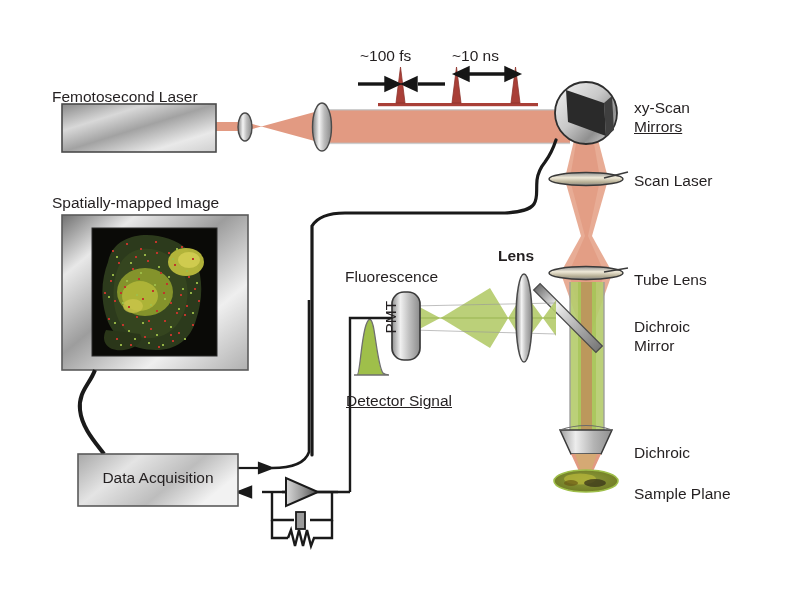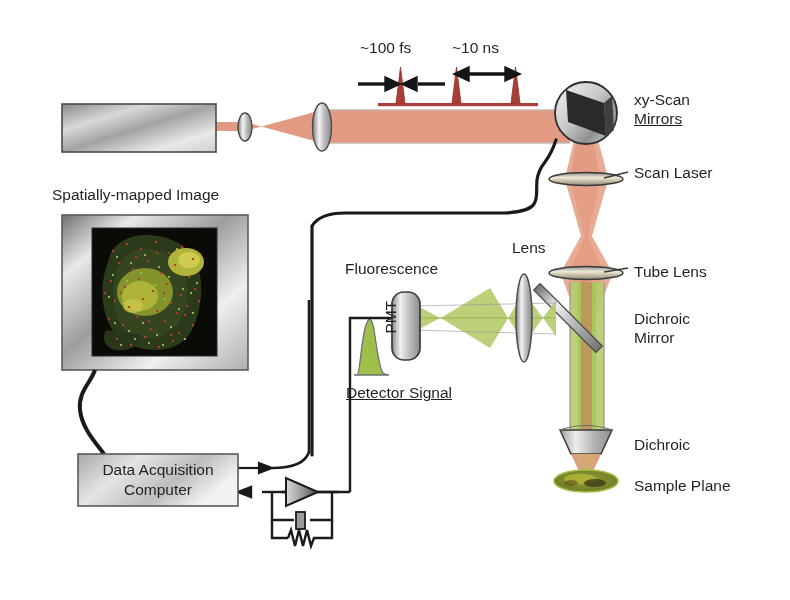--- a/index.html
+++ b/index.html
@@ -1,21 +1,21 @@
 <!DOCTYPE html>
 <html><head>
 <meta charset="utf-8">
 <style>
   html,body{margin:0;padding:0;background:#ffffff;}
   #stage{
     position:relative;width:790px;height:600px;overflow:hidden;
     background:#ffffff;
     font-family:"Liberation Sans","DejaVu Sans",sans-serif;
   }
-  .lbl{position:absolute;color:#231f20;font-size:15.5px;line-height:17px;white-space:pre;}
+  .lbl{position:absolute;color:#231f20;font-size:15.5px;line-height:17px;white-space:pre;margin-top:8px;}
   svg{position:absolute;left:0;top:0;}
   .vert{transform:rotate(-90deg);transform-origin:center center;}
 </style>
 </head>
 <body>
 
 <div id="stage">
 
 <svg width="790" height="600" viewBox="0 0 790 600">
   <defs>
@@ -399,45 +399,45 @@
     <rect x="78" y="454" width="160" height="52" fill="url(#gBoxGray)" stroke="#5a5a5a" stroke-width="1.6"></rect>
   </g>
 
   <g fill="none" stroke="#3a3a3a" stroke-width="1.3">
     <path d="M604,178 L628,172"></path>
     <path d="M604,272 L628,268"></path>
   </g>
 
 </svg>
 
+<div class="lbl" style="left:52px;top:80px;">Femotosecond Laser</div>
 
 <div class="lbl" style="left:360px;top:39px;">~100 fs</div>
 
 <div class="lbl" style="left:452px;top:39px;">~10 ns</div>
 
 <div class="lbl" style="left:634px;top:91px;">xy-Scan</div>
 <div class="lbl" style="left:634px;top:110px;text-decoration:underline;">Mirrors</div>
 
 <div class="lbl" style="left:634px;top:164px;">Scan Laser</div>
 
 <div class="lbl" style="left:634px;top:263px;">Tube Lens</div>
 
 <div class="lbl" style="left:634px;top:310px;">Dichroic</div>
 <div class="lbl" style="left:634px;top:329px;text-align:right;">Mirror</div>
 
 <div class="lbl" style="left:634px;top:436px;">Dichroic</div>
 
 <div class="lbl" style="left:634px;top:477px;">Sample Plane</div>
 
-<div class="lbl" style="left:512px;top:239px;">Lens</div>
+<div class="lbl" style="left:498px;top:239px;font-weight:bold;">Lens</div>
 
 <div class="lbl" style="left:345px;top:260px;">Fluorescence</div>
 
 <div class="lbl vert" style="left:390px;top:318px;width:32px;text-align:center;margin-left:-16px;margin-top:-9px;">PMT</div>
 
 <div class="lbl" style="left:346px;top:384px;text-decoration:underline;">Detector Signal</div>
 
 <div class="lbl" style="left:88px;top:461px;width:140px;text-align:center;">Data Acquisition</div>
 
 <div class="lbl" style="left:52px;top:186px;">Spatially-mapped Image</div>
-<div class="lbl" style="left:88px;top:481px;width:140px;text-align:center;">Computer</div>
 
 </div>
 
 </body></html>

